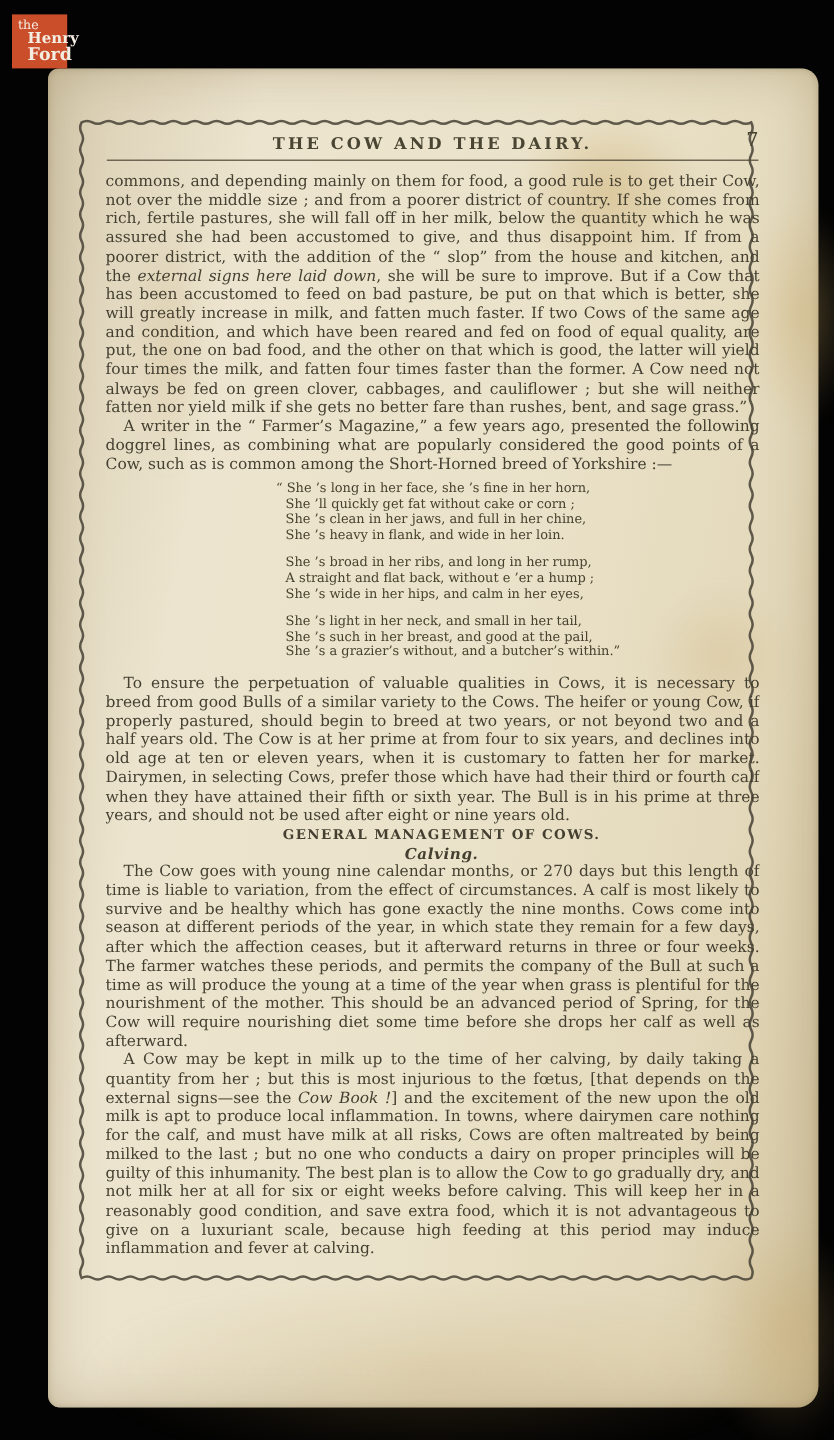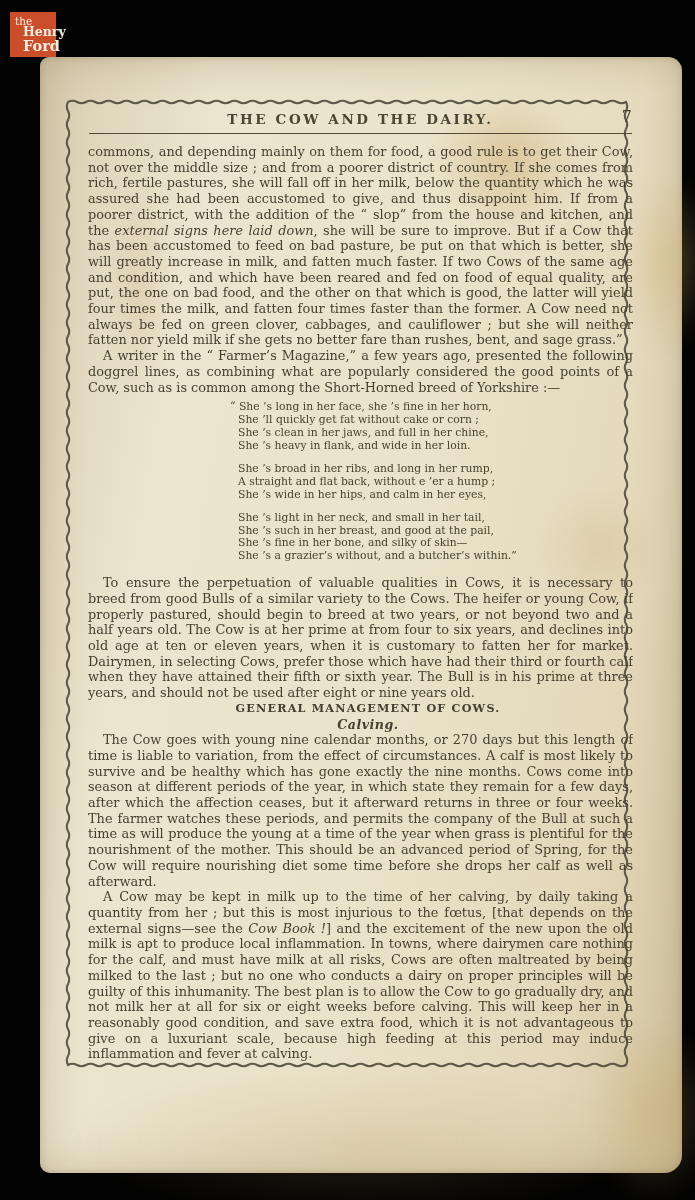--- a/index.html
+++ b/index.html
@@ -103,21 +103,20 @@
             <span class="poem-line">She ’s heavy in flank, and wide in her loin.</span>
           </div>
           <div class="stanza">
             <span class="poem-line">She ’s broad in her ribs, and long in her rump,</span>
             <span class="poem-line">A straight and flat back, without e ’er a hump ;</span>
             <span class="poem-line">She ’s wide in her hips, and calm in her eyes,</span>
           </div>
           <div class="stanza">
             <span class="poem-line">She ’s light in her neck, and small in her tail,</span>
             <span class="poem-line">She ’s such in her breast, and good at the pail,</span>
-            <span class="poem-line">She ’s fine in her bone, and silky of skin—</span>
             <span class="poem-line">She ’s a grazier’s without, and a butcher’s within.”</span>
           </div>
         </div>
 
         <p><span>To ensure the perpetuation of valuable qualities in Cows, it is necessary to breed from good Bulls of a similar variety to the Cows.  The heifer or young Cow, if properly pastured, should begin to breed at two years, or not beyond two and a half years old.  The Cow is at her prime at from four to six years, and declines into old age at ten or eleven years, when it is customary to fatten her for market.  Dairymen, in selecting Cows, prefer those which have had their third or fourth calf when they have attained their fifth or sixth year.  The Bull is in his prime at three years, and should not be used after eight or nine years old.</span></p>
 
         <p class="section-heading">GENERAL MANAGEMENT OF COWS.</p>
         <p class="sub-heading">Calving.</p>
 
         <p><span>The Cow goes with young nine calendar months, or 270 days but this length of time is liable to variation, from the effect of circumstances.  A calf is most likely to survive and be healthy which has gone exactly the nine months.  Cows come into season at different periods of the year, in which state they remain for a few days, after which the affection ceases, but it afterward returns in three or four weeks.  The farmer watches these periods, and permits the company of the Bull at such a time as will produce the young at a time of the year when grass is plentiful for the nourishment of the mother.  This should be an advanced period of Spring, for the Cow will require nourishing diet some time before she drops her calf as well as afterward.</span></p>

